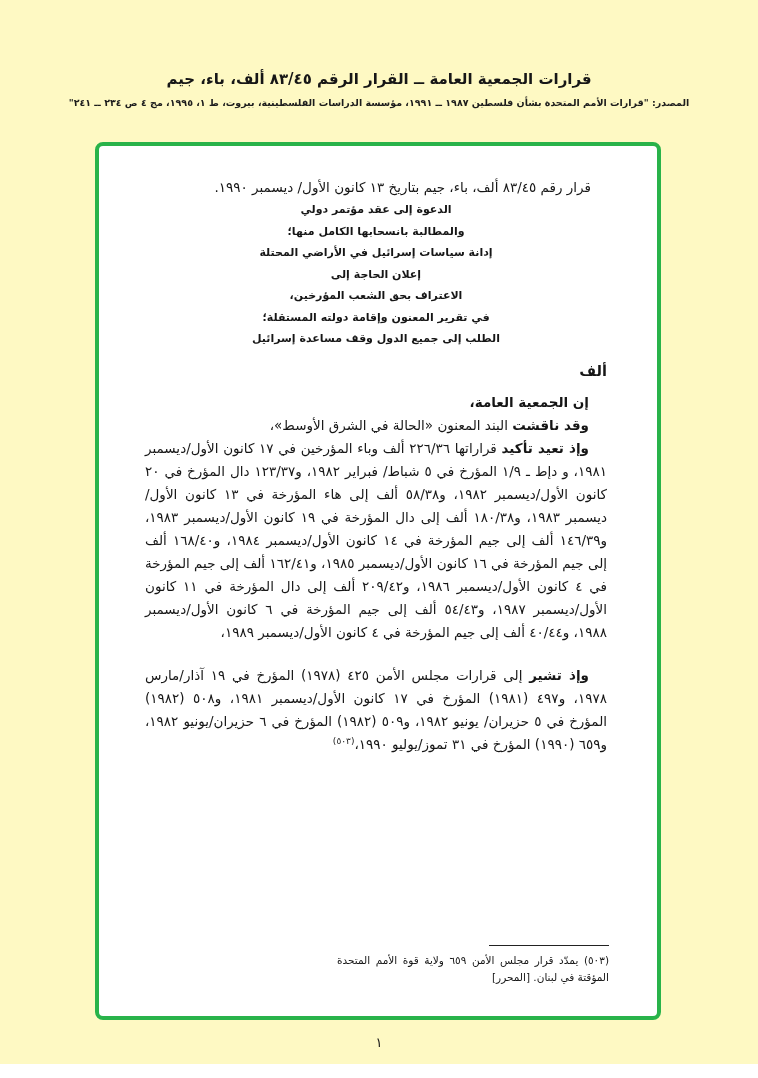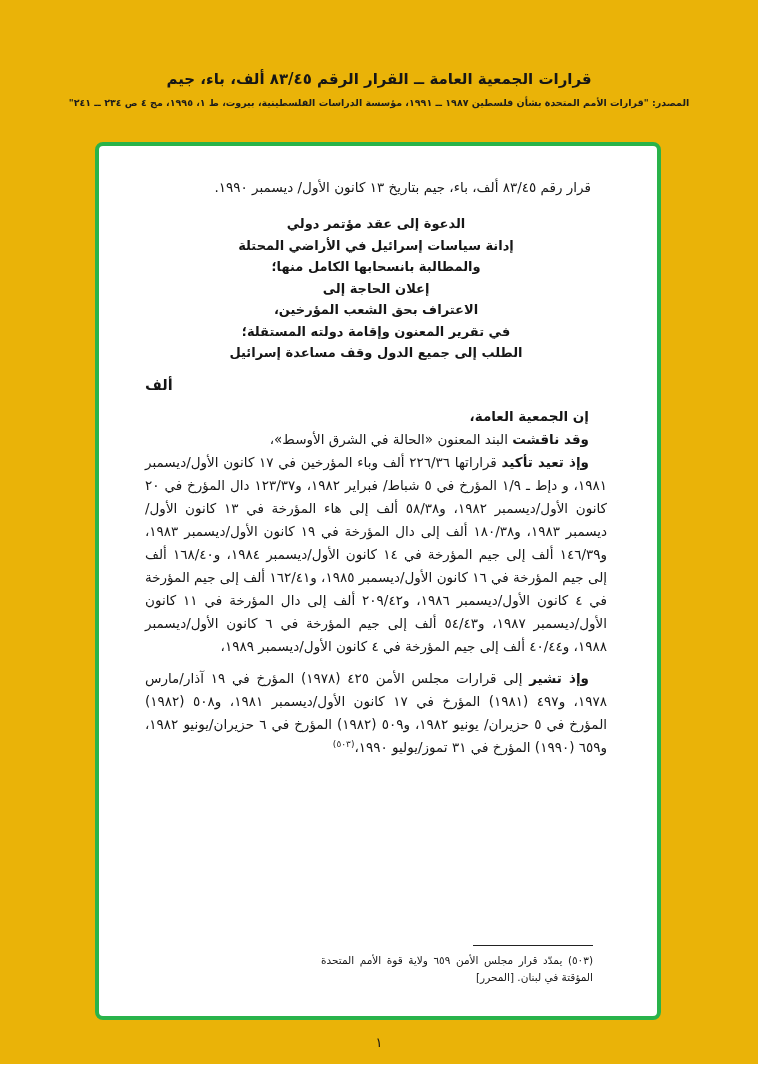--- a/index.html
+++ b/index.html
@@ -1,20 +1,20 @@
 <!DOCTYPE html>
 <html lang="ar"><head>
 <meta charset="utf-8">
 <style>
   html, body { margin: 0; padding: 0; background: #ffffff; }
   .page {
     position: relative;
     width: 758px;
     height: 1064px;
-    background: #eab308;
+    background: #fef9c3;
     overflow: hidden;
     direction: rtl;
     font-family: "DejaVu Sans", sans-serif;
     color: #161616;
   }
   .header-title {
     padding-top: 70px;
     text-align: center;
     font-size: 15px;
     font-weight: bold;
@@ -39,51 +39,51 @@
     background: #ffffff;
   }
   .intro {
     margin: 0;
     font-size: 13.5px;
     line-height: 23px;
     text-align: justify;
     text-indent: 16px;
   }
   .heading-block {
-    margin-top: 14px;
+    margin-top: 0;
     text-align: center;
     font-weight: bold;
-    font-size: 13px;
+    font-size: 11px;
     line-height: 21.5px;
   }
   .section-label {
     margin-top: 13px;
-    text-align: left;
+    text-align: right;
     font-weight: bold;
     font-size: 14.5px;
   }
   .body-text { margin-top: 12px; }
   .para {
     margin: 0;
     font-size: 13.5px;
     line-height: 23px;
     text-align: justify;
     text-indent: 18px;
   }
-  .para.spaced { margin-top: 9px; }
+  .para.spaced { margin-top: 20px; }
   .lead { font-weight: bold; }
   .fn-ref {
     font-size: 9px;
     vertical-align: super;
     line-height: 0;
   }
   .footnote {
     position: absolute;
     bottom: 30px;
-    right: 64px;
+    right: 48px;
     width: 272px;
   }
   .footnote-rule {
     width: 120px;
     border-top: 1.5px solid #222;
     margin-bottom: 6px;
   }
   .footnote-text {
     margin: 0;
     font-size: 10.5px;
@@ -106,22 +106,22 @@
 
   <div class="header-title">قرارات الجمعية العامة ــ القرار الرقم ٨٣/٤٥ ألف، باء، جيم</div>
   <div class="source-line">المصدر: "قرارات الأمم المتحدة بشأن فلسطين ١٩٨٧ ــ ١٩٩١، مؤسسة الدراسات الفلسطينية، بيروت، ط ١، ١٩٩٥، مج ٤ ص ٢٣٤ ــ ٢٤١"</div>
 
   <div class="content-frame" style="border-color: rgb(41, 179, 74);">
 
     <p class="intro">قرار رقم ٨٣/٤٥ ألف، باء، جيم بتاريخ ١٣ كانون الأول/ ديسمبر ١٩٩٠.</p>
 
     <div class="heading-block">
       <div>الدعوة إلى عقد مؤتمر دولي</div>
+      <div>والمطالبة بانسحابها الكامل منها؛</div>
       <div>إدانة سياسات إسرائيل في الأراضي المحتلة</div>
-      <div>والمطالبة بانسحابها الكامل منها؛</div>
       <div>إعلان الحاجة إلى</div>
       <div>الاعتراف بحق الشعب المؤرخين،</div>
       <div>في تقرير المعنون وإقامة دولته المستقلة؛</div>
       <div>الطلب إلى جميع الدول وقف مساعدة إسرائيل</div>
     </div>
 
     <div class="section-label">ألف</div>
 
     <div class="body-text">
       <p class="para"><span class="lead">إن الجمعية العامة،</span><span></span></p>

